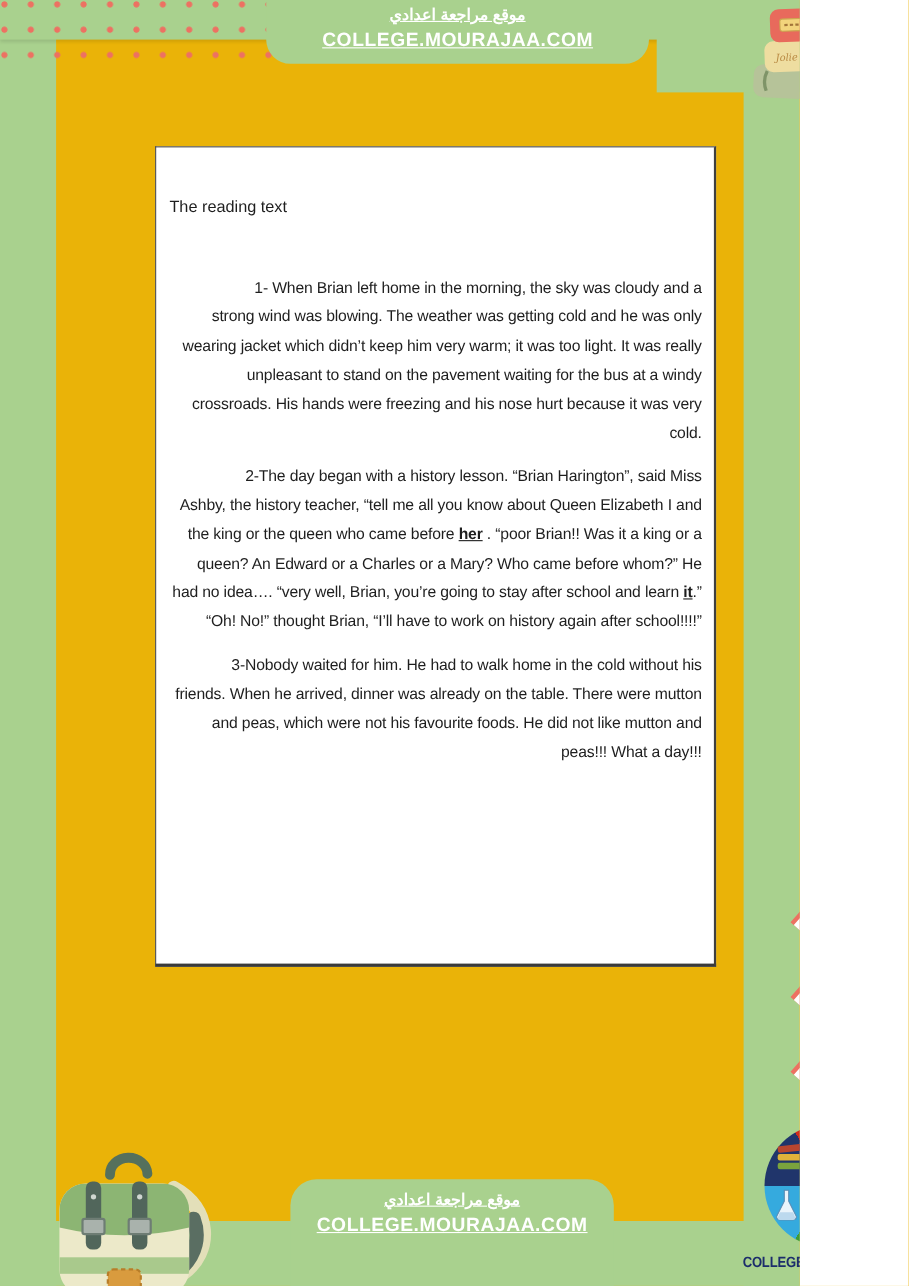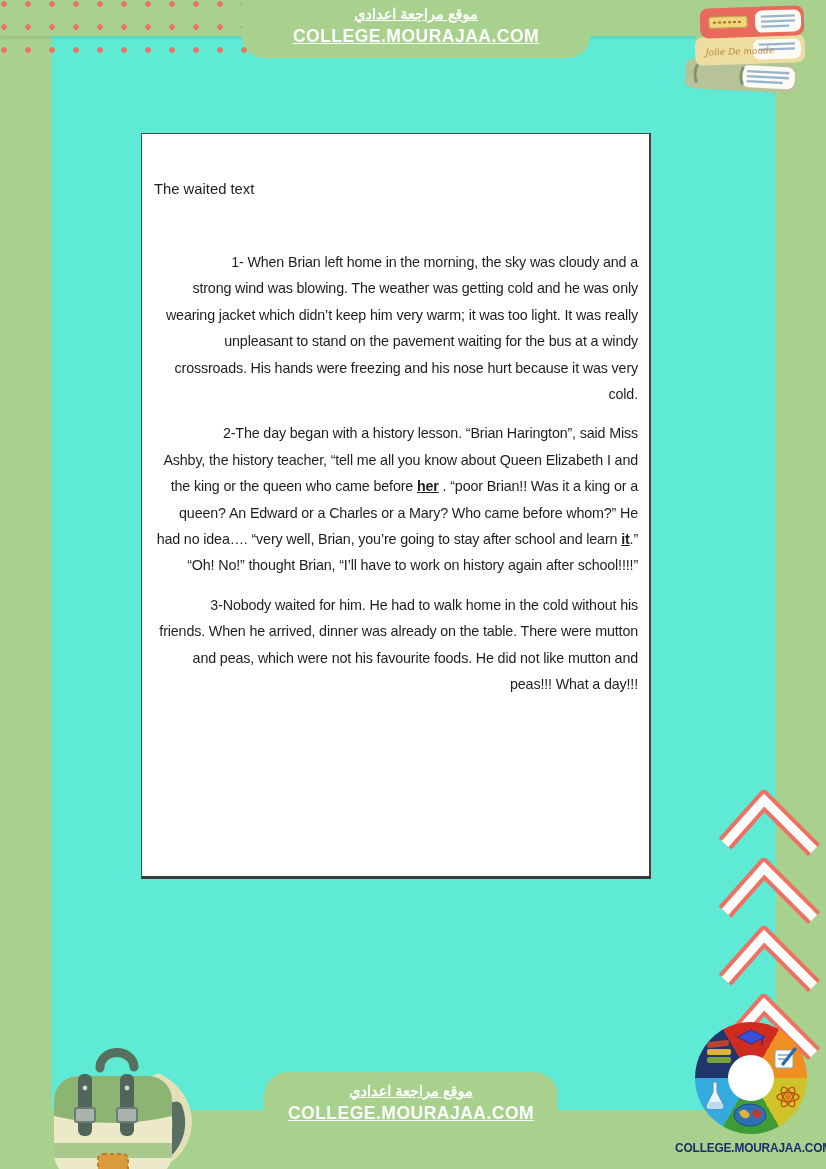--- a/index.html
+++ b/index.html
@@ -1,18 +1,18 @@
 <!DOCTYPE html>
 <html><head>
 <meta charset="utf-8">
 <style>
   * { box-sizing: border-box; margin: 0; padding: 0; }
   html,body { width:826px; }
   body { font-family: "Liberation Sans", sans-serif; background:#fff; }
-  .page { position:relative; width:826px; height:1169px; overflow:hidden; background:#5eead4;text-decoration:underline; }
+  .page { position:relative; width:727px; height:1169px; overflow:hidden; background:#eab308;text-decoration:underline; }
 
   
   .strip-left  { position:absolute; left:0; top:0; width:51px; height:100%; background:#a9d18e; }
   .strip-right { position:absolute; right:0; top:0; width:51px; height:100%; background:#a9d18e; }
 
   
   .header-band { position:absolute; left:0; top:0; width:100%; height:36px; background:#a9d18e; box-shadow:0 2px 3px rgba(0,0,0,.10); }
   .header-tab  { position:absolute; left:242px; top:0; width:348px; height:58px; background:#a9d18e; border-radius:0 0 22px 22px; text-align:center; padding-top:4px; }
   .site-ar  { display:block; color:#fff; font-weight:bold; font-size:14.5px; text-decoration:underline; direction:rtl; line-height:20px; }
   .site-url { display:block; color:#fff; font-weight:bold; font-size:17.5px; letter-spacing:.5px; text-decoration:underline; line-height:24px; }
@@ -91,21 +91,21 @@
       <rect x="72" y="8" width="46" height="22" rx="7" fill="#fbfbf6"></rect>
       <line x1="78" y1="14" x2="112" y2="14" stroke="#9ab4cc" stroke-width="2.2"></line>
       <line x1="78" y1="19" x2="112" y2="19" stroke="#9ab4cc" stroke-width="2.2"></line>
       <line x1="78" y1="24" x2="106" y2="24" stroke="#9ab4cc" stroke-width="2.2"></line>
       <rect x="26" y="13" width="38" height="11" rx="2" fill="#f2d47c" stroke="#caa94f"></rect>
       <line x1="30" y1="18.5" x2="60" y2="18.5" stroke="#a3763a" stroke-width="2" stroke-dasharray="3 2"></line>
     </g>
   </svg>
 
   <div class="doc">
-    <p class="doc-title">The waited text</p>
+    <p class="doc-title">The reading text</p>
     <div>
         <p class="para"><span>1- When Brian left home in the morning, the sky was cloudy and a strong wind was blowing. The weather was getting cold and he was only wearing jacket which didn’t keep him very warm; it was too light. It was really unpleasant to stand on the pavement waiting for the bus at a windy crossroads. His hands were freezing and his nose hurt because it was very cold.</span></p>
         <p class="para"><span>2-The day began with a history lesson. “Brian Harington”, said Miss Ashby, the history teacher, “tell me all you know about Queen Elizabeth I and the king or the queen who came before </span><span class="run-em">her</span><span> . “poor Brian!! Was it a king or a queen? An Edward or a Charles or a Mary? Who came before whom?” He had no idea…. “very well, Brian, you’re going to stay after school and  learn </span><span class="run-em">it</span><span>.” “Oh! No!” thought Brian, “I’ll have to work on history again after school!!!!”</span></p>
         <p class="para"><span>3-Nobody waited for him. He had to walk home in the cold without his friends. When he arrived, dinner was already on the table. There were mutton and peas, which were not his favourite foods. He did not like mutton and peas!!! What a day!!!</span></p>
       </div>
   </div>
 
   <svg class="chevron" style="top:790px" viewBox="0 0 102 66">
     <polyline points="7,54 46,10 96,60" fill="none" stroke="#ed7162" stroke-width="17"></polyline>
     <polyline points="7,54 46,10 96,60" fill="none" stroke="#ffffff" stroke-width="9"></polyline>

